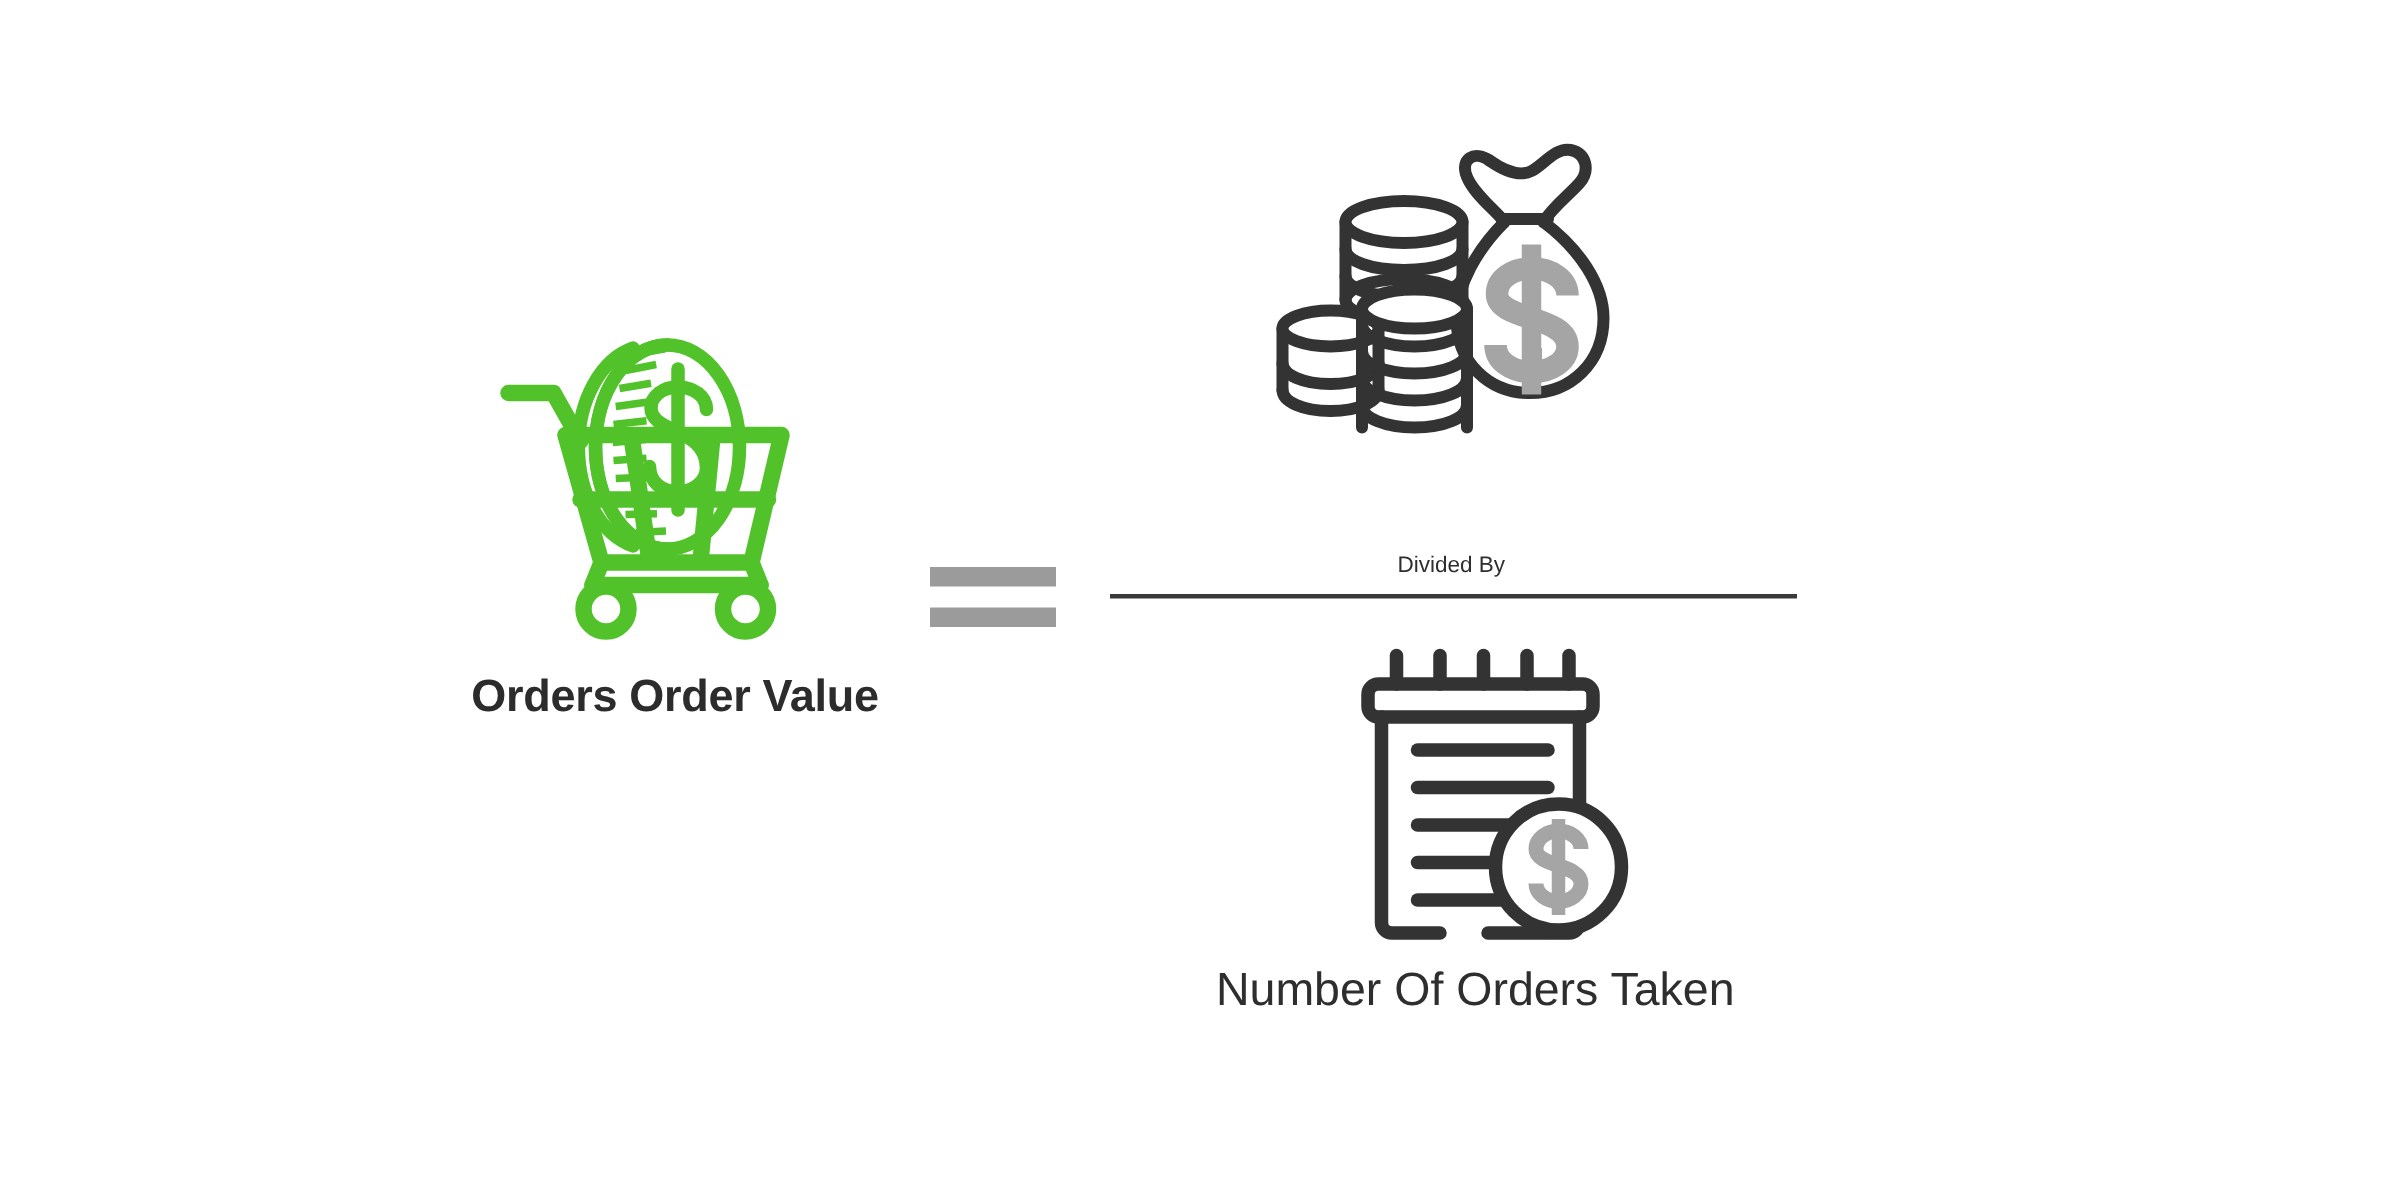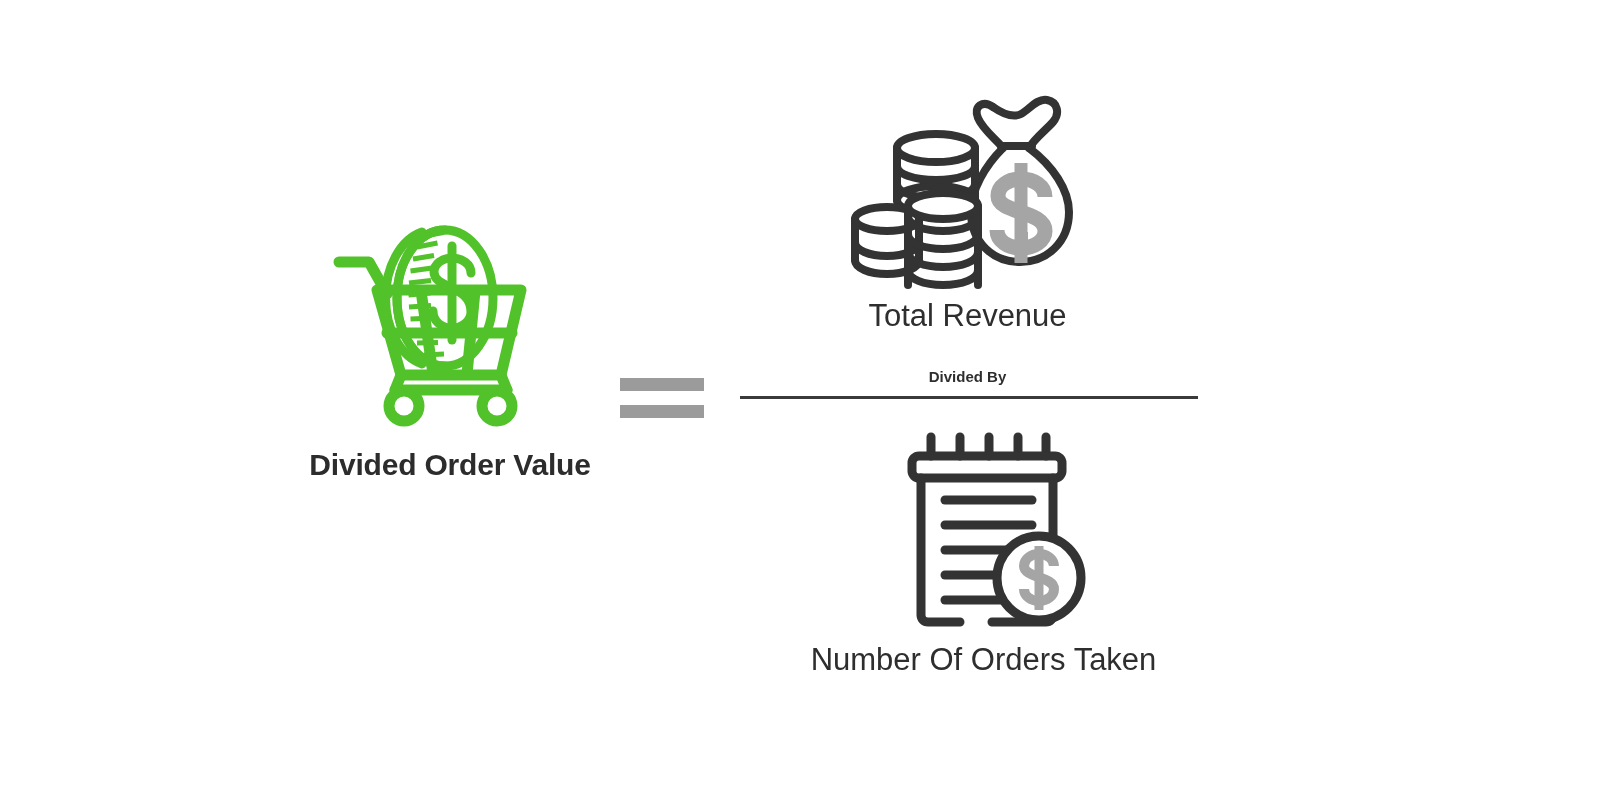--- a/index.html
+++ b/index.html
@@ -104,21 +104,21 @@
     white-space: nowrap;
   }
 
   #divided-by-label {
     position: absolute;
     left: 0;
     top: 278px;
     width: 465px;
     text-align: center;
     font-size: 15px;
-    font-weight: 700;
+    font-weight: 400;
     color: #2e2e2e;
     white-space: nowrap;
   }
 
   #fraction-bar {
     position: absolute;
     left: 5px;
     top: 306px;
     width: 458px;
     height: 3px;
@@ -203,21 +203,21 @@
           <path d="M76 185 L70 200"></path>
           <path d="M176 185 L182 200"></path>
         </g>
         <g stroke="#52c22b" stroke-width="11" fill="none">
           <circle cx="79" cy="216" r="15"></circle>
           <circle cx="172" cy="216" r="15"></circle>
         </g>
       </svg>
     </div>
 
-    <div id="aov-label">Divided Order Value</div>
+    <div id="aov-label">Orders Order Value</div>
   </div>
 
   <div class="abs" id="equals-sign">
     <div class="eq-bar top"></div>
     <div class="eq-bar bottom"></div>
   </div>
 
   <div class="abs" id="fraction-block">
 
     <div id="numerator">
@@ -269,21 +269,20 @@
             <path d="M133 195 L133 116"></path>
             <path d="M63 180 C63 189 79 195 98 195 C117 195 133 189 133 180"></path>
             <path d="M63 162 C63 171 79 177 98 177 C117 177 133 171 133 162"></path>
             <path d="M63 144 C63 153 79 159 98 159 C117 159 133 153 133 144"></path>
             <path d="M63 126 C63 135 79 141 98 141 C117 141 133 135 133 126"></path>
             <ellipse cx="98" cy="116" rx="35" ry="13" fill="#ffffff"></ellipse>
           </g>
         </svg>
       </div>
 
-      <div id="numerator-label">Total Revenue</div>
     </div>
 
     <div id="divided-by-label">Divided By</div>
 
     <div id="fraction-bar"></div>
 
     <div id="denominator">
       <div id="receipt-icon-wrap">
         <svg width="220" height="215" viewBox="0 0 220 215" fill="none" xmlns="http://www.w3.org/2000/svg" aria-hidden="true">
 

